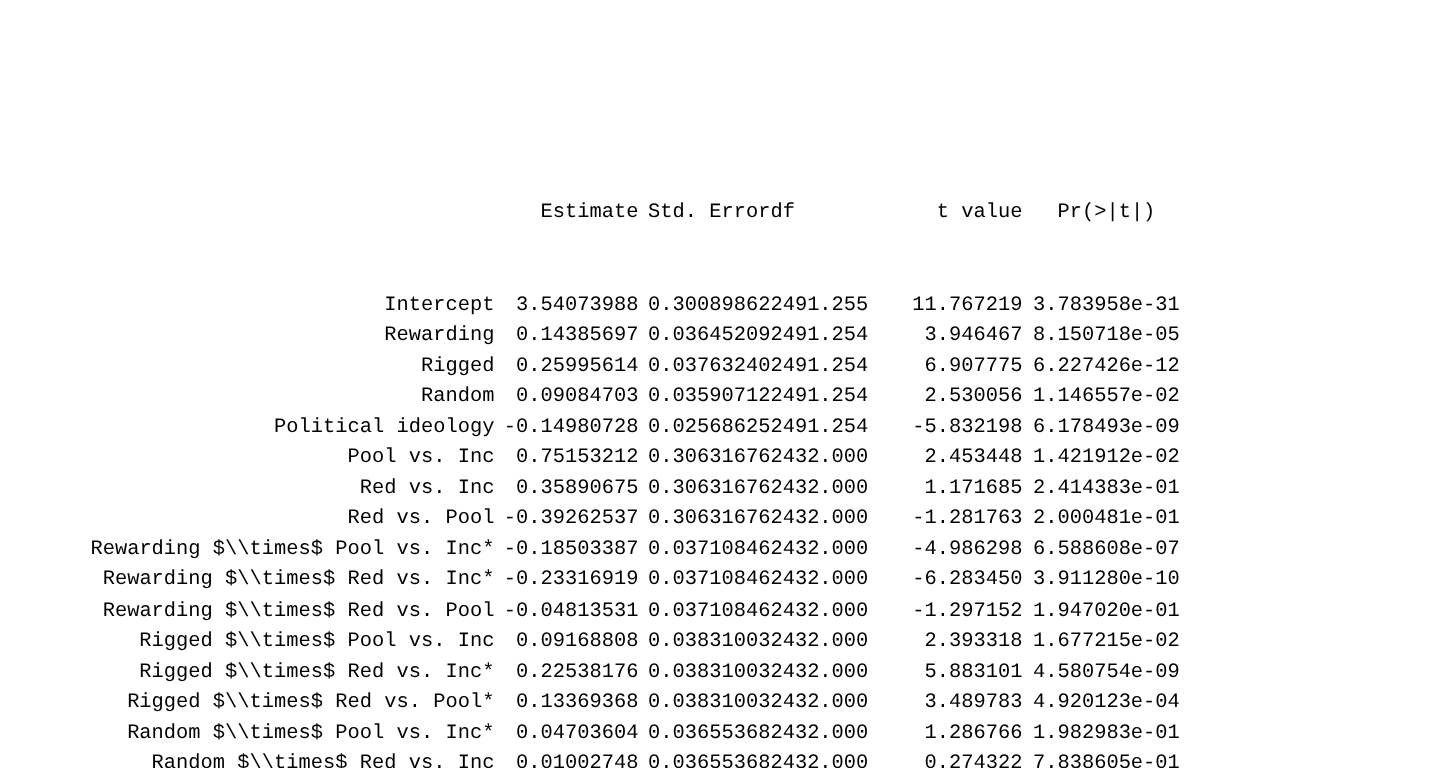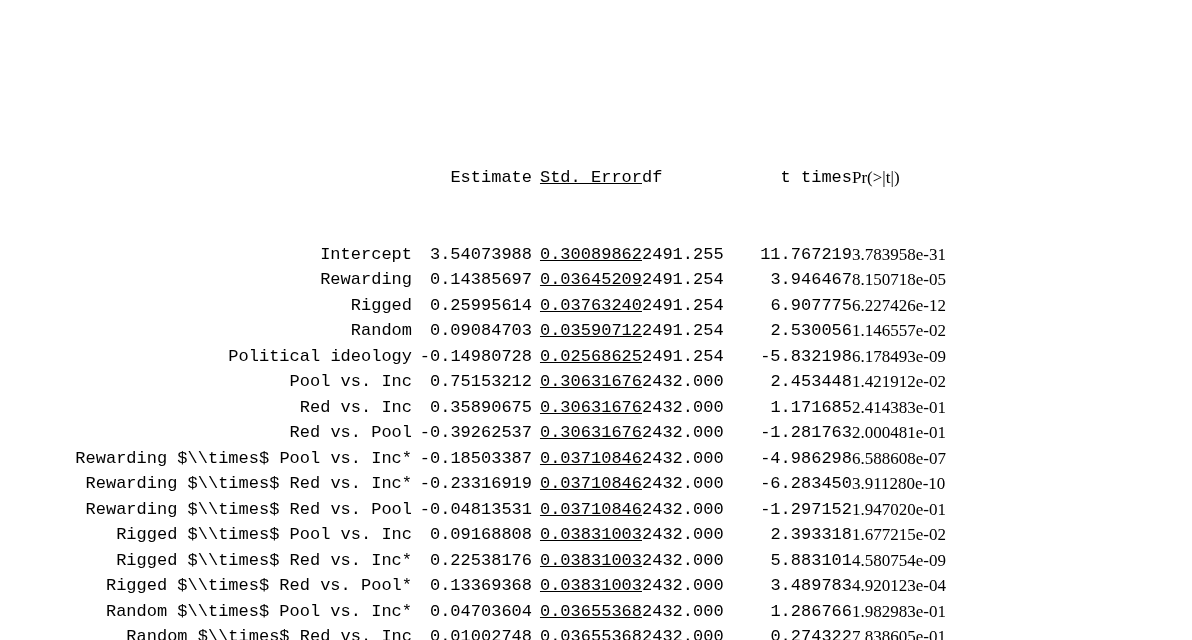--- a/index.html
+++ b/index.html
@@ -22,47 +22,45 @@
       width: 400px;
       text-align: right;
     }
     .col-est {
       width: 120px;
       text-align: right;
     }
     .col-se {
       width: 110px;
       text-align: right;
-      text-decoration: underline;
     }
     .col-df {
       width: 100px;
     }
     .col-t {
       width: 110px;
       text-align: right;
     }
     .col-p {
       width: 140px;
-      text-align: left;
-      font-family: Liberation Serif, serif;
+      text-align: center;
     }
     .header-row .col-label { }
   </style>
 </head>
 <body>
 
 
 
 <div class="table-container">
   <div class="header-row">
     <span class="col-label"> </span>
     <span class="col-est">Estimate</span>
     <span class="col-se">Std. Error</span>
     <span class="col-df">df</span>
-    <span class="col-t">t times</span>
+    <span class="col-t">t value</span>
     <span class="col-p">Pr(&gt;|t|)</span>
   </div>
   <div id="rows-mount"><div class="data-row"><span class="col-label">Intercept</span><span class="col-est">3.54073988</span><span class="col-se">0.30089862</span><span class="col-df">2491.255</span><span class="col-t">11.767219</span><span class="col-p">3.783958e-31</span></div><div class="data-row"><span class="col-label">Rewarding</span><span class="col-est">0.14385697</span><span class="col-se">0.03645209</span><span class="col-df">2491.254</span><span class="col-t">3.946467</span><span class="col-p">8.150718e-05</span></div><div class="data-row"><span class="col-label">Rigged</span><span class="col-est">0.25995614</span><span class="col-se">0.03763240</span><span class="col-df">2491.254</span><span class="col-t">6.907775</span><span class="col-p">6.227426e-12</span></div><div class="data-row"><span class="col-label">Random</span><span class="col-est">0.09084703</span><span class="col-se">0.03590712</span><span class="col-df">2491.254</span><span class="col-t">2.530056</span><span class="col-p">1.146557e-02</span></div><div class="data-row"><span class="col-label">Political ideology</span><span class="col-est">-0.14980728</span><span class="col-se">0.02568625</span><span class="col-df">2491.254</span><span class="col-t">-5.832198</span><span class="col-p">6.178493e-09</span></div><div class="data-row"><span class="col-label">Pool vs. Inc</span><span class="col-est">0.75153212</span><span class="col-se">0.30631676</span><span class="col-df">2432.000</span><span class="col-t">2.453448</span><span class="col-p">1.421912e-02</span></div><div class="data-row"><span class="col-label">Red vs. Inc</span><span class="col-est">0.35890675</span><span class="col-se">0.30631676</span><span class="col-df">2432.000</span><span class="col-t">1.171685</span><span class="col-p">2.414383e-01</span></div><div class="data-row"><span class="col-label">Red vs. Pool</span><span class="col-est">-0.39262537</span><span class="col-se">0.30631676</span><span class="col-df">2432.000</span><span class="col-t">-1.281763</span><span class="col-p">2.000481e-01</span></div><div class="data-row"><span class="col-label">Rewarding $\\times$ Pool vs. Inc*</span><span class="col-est">-0.18503387</span><span class="col-se">0.03710846</span><span class="col-df">2432.000</span><span class="col-t">-4.986298</span><span class="col-p">6.588608e-07</span></div><div class="data-row"><span class="col-label">Rewarding $\\times$ Red vs. Inc*</span><span class="col-est">-0.23316919</span><span class="col-se">0.03710846</span><span class="col-df">2432.000</span><span class="col-t">-6.283450</span><span class="col-p">3.911280e-10</span></div><div class="data-row"><span class="col-label">Rewarding $\\times$ Red vs. Pool</span><span class="col-est">-0.04813531</span><span class="col-se">0.03710846</span><span class="col-df">2432.000</span><span class="col-t">-1.297152</span><span class="col-p">1.947020e-01</span></div><div class="data-row"><span class="col-label">Rigged $\\times$ Pool vs. Inc</span><span class="col-est">0.09168808</span><span class="col-se">0.03831003</span><span class="col-df">2432.000</span><span class="col-t">2.393318</span><span class="col-p">1.677215e-02</span></div><div class="data-row"><span class="col-label">Rigged $\\times$ Red vs. Inc*</span><span class="col-est">0.22538176</span><span class="col-se">0.03831003</span><span class="col-df">2432.000</span><span class="col-t">5.883101</span><span class="col-p">4.580754e-09</span></div><div class="data-row"><span class="col-label">Rigged $\\times$ Red vs. Pool*</span><span class="col-est">0.13369368</span><span class="col-se">0.03831003</span><span class="col-df">2432.000</span><span class="col-t">3.489783</span><span class="col-p">4.920123e-04</span></div><div class="data-row"><span class="col-label">Random $\\times$ Pool vs. Inc*</span><span class="col-est">0.04703604</span><span class="col-se">0.03655368</span><span class="col-df">2432.000</span><span class="col-t">1.286766</span><span class="col-p">1.982983e-01</span></div><div class="data-row"><span class="col-label">Random $\\times$ Red vs. Inc</span><span class="col-est">0.01002748</span><span class="col-se">0.03655368</span><span class="col-df">2432.000</span><span class="col-t">0.274322</span><span class="col-p">7.838605e-01</span></div></div>
 </div>
 
 
 
 
 </body></html>

